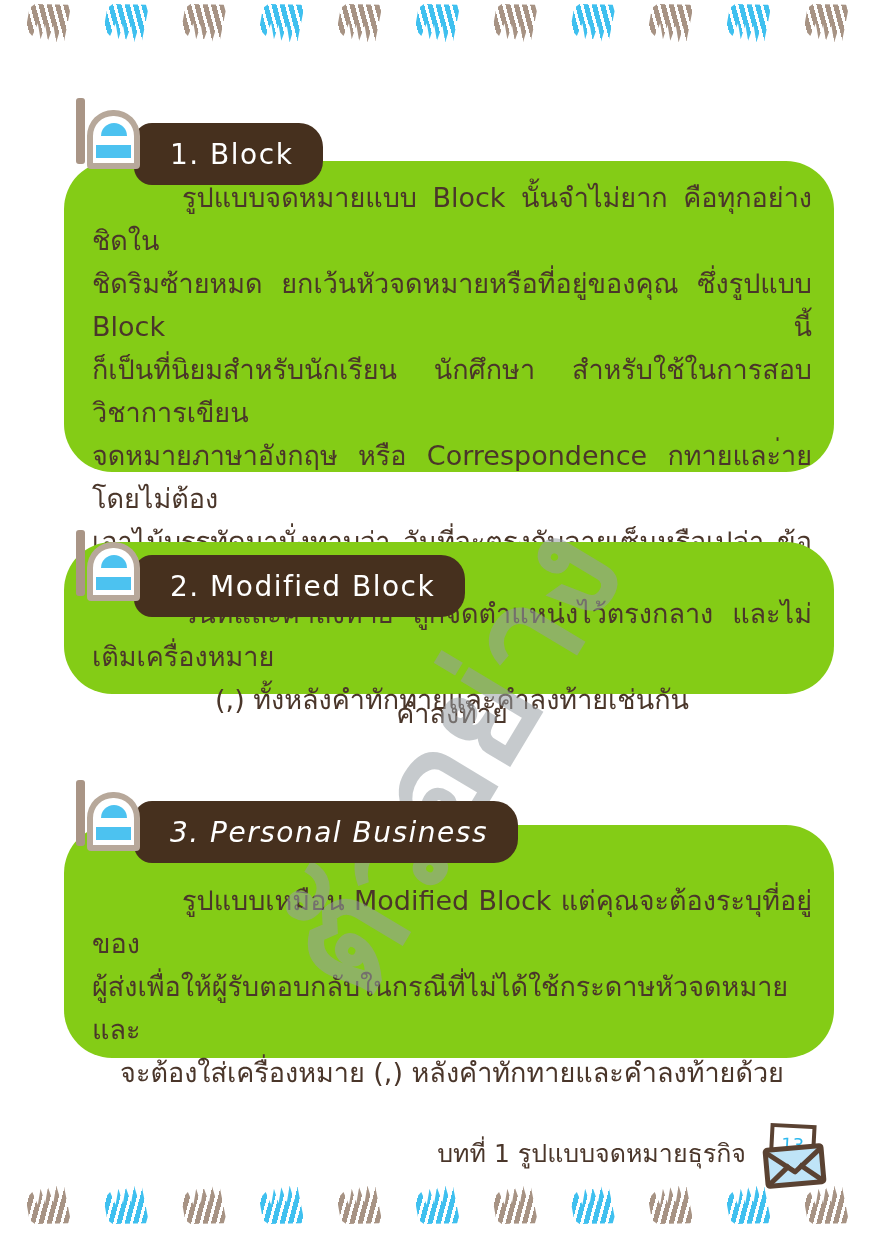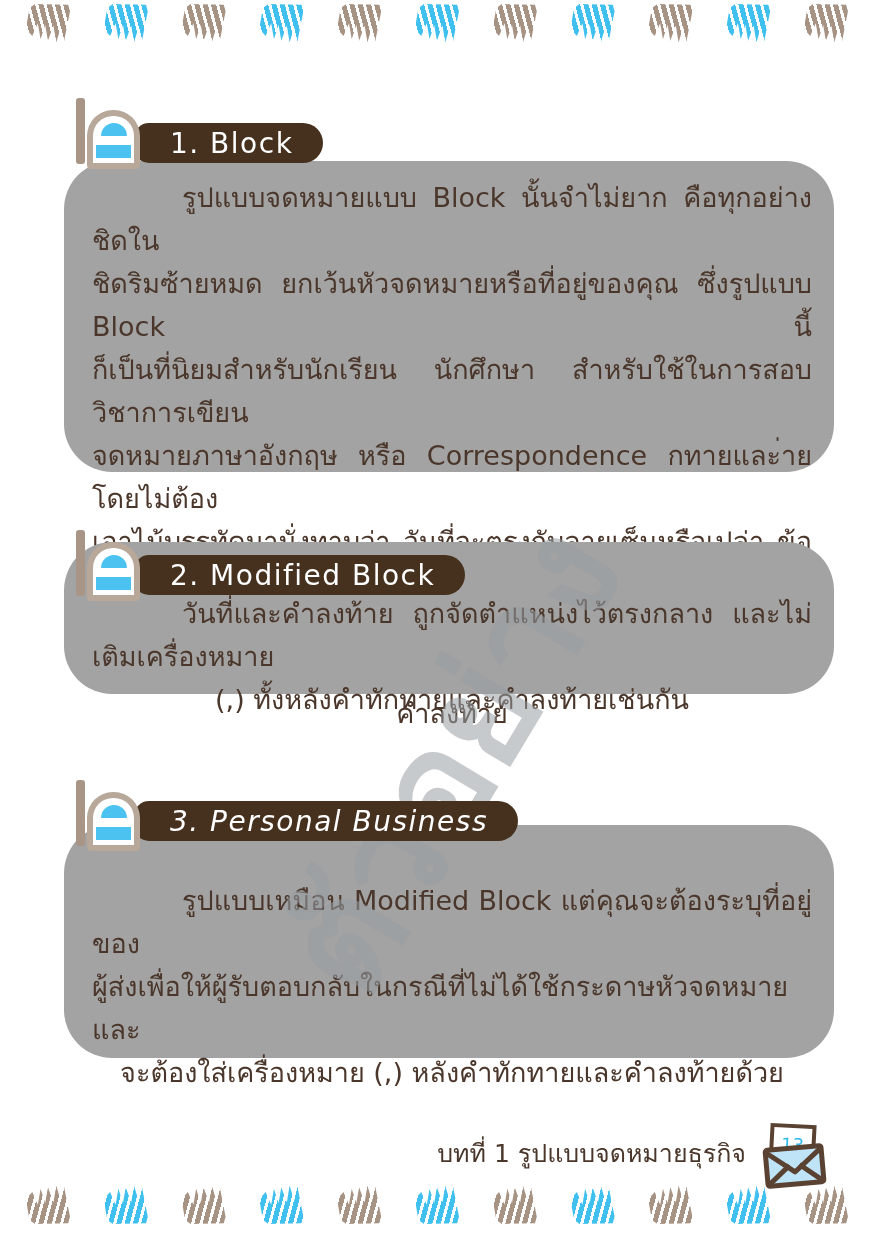--- a/index.html
+++ b/index.html
@@ -20,23 +20,23 @@
   .border-strip.bottom .mark{transform:scaleY(-1);}
   
   .watermark{
     position:absolute;left:70px;top:685px;width:760px;height:150px;
     display:flex;align-items:center;justify-content:center;
     transform:rotate(-59deg);transform-origin:50% 50%;
     font-size:148px;font-weight:bold;color:rgba(152,158,164,0.55);
     z-index:1;pointer-events:none;white-space:nowrap;
   }
   
-  .bubble{position:absolute;left:64px;width:770px;background:#a3a3a3;border-radius:48px;z-index:0;}
+  .bubble{position:absolute;left:64px;width:770px;background:#84cc16;border-radius:48px;z-index:0;}
   .banner{
-    position:absolute;left:134px;height:40px;z-index:3;background:#46301e;color:#ffffff;
+    position:absolute;left:134px;height:62px;z-index:3;background:#46301e;color:#ffffff;
     border-radius:18px 24px 24px 18px;display:flex;align-items:center;
     padding:0 30px 0 36px;font-size:28px;letter-spacing:1.5px;white-space:nowrap;
   }
   .para{position:relative;z-index:2;font-size:27px;line-height:43px;}
   .para .line{text-align:center;}
   .para .line.justified{text-align:justify;text-align-last:justify;}
   .para .line:first-child{text-indent:90px;}
   .s1 .para{padding:15px 22px 0 28px;}
   .s2 .para{padding:50px 22px 0 28px;}
   .s3 .para{padding:54px 22px 0 28px;}

